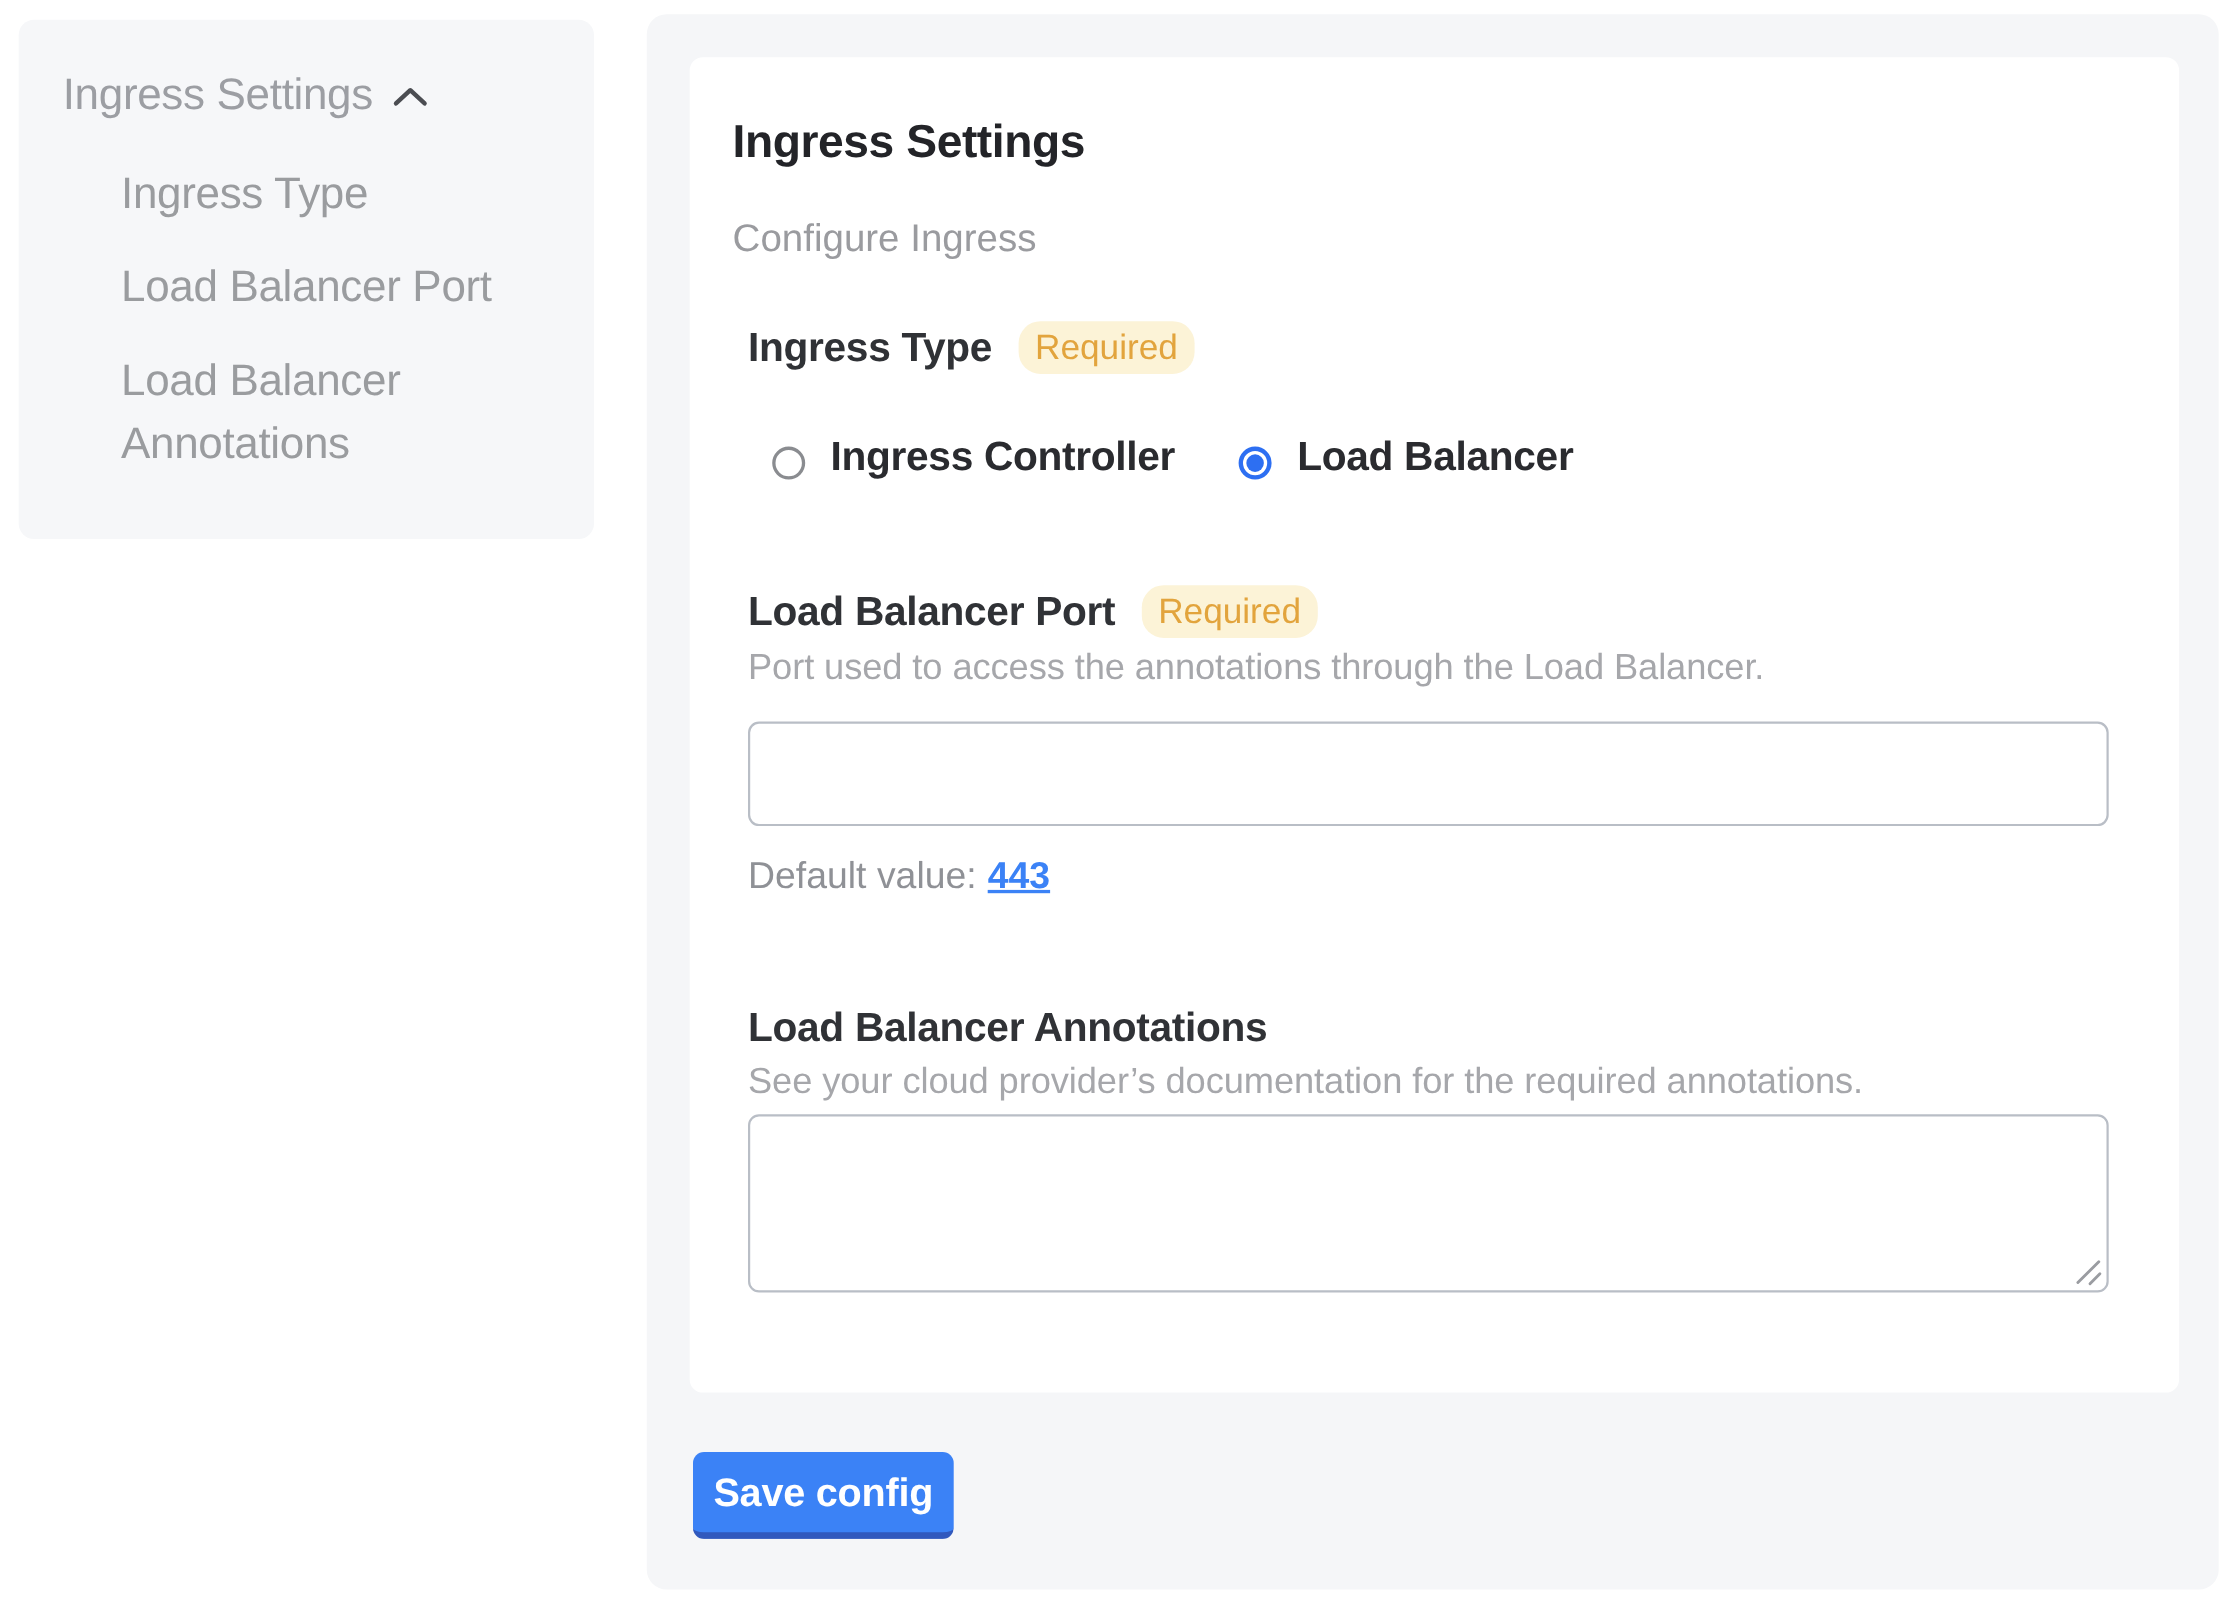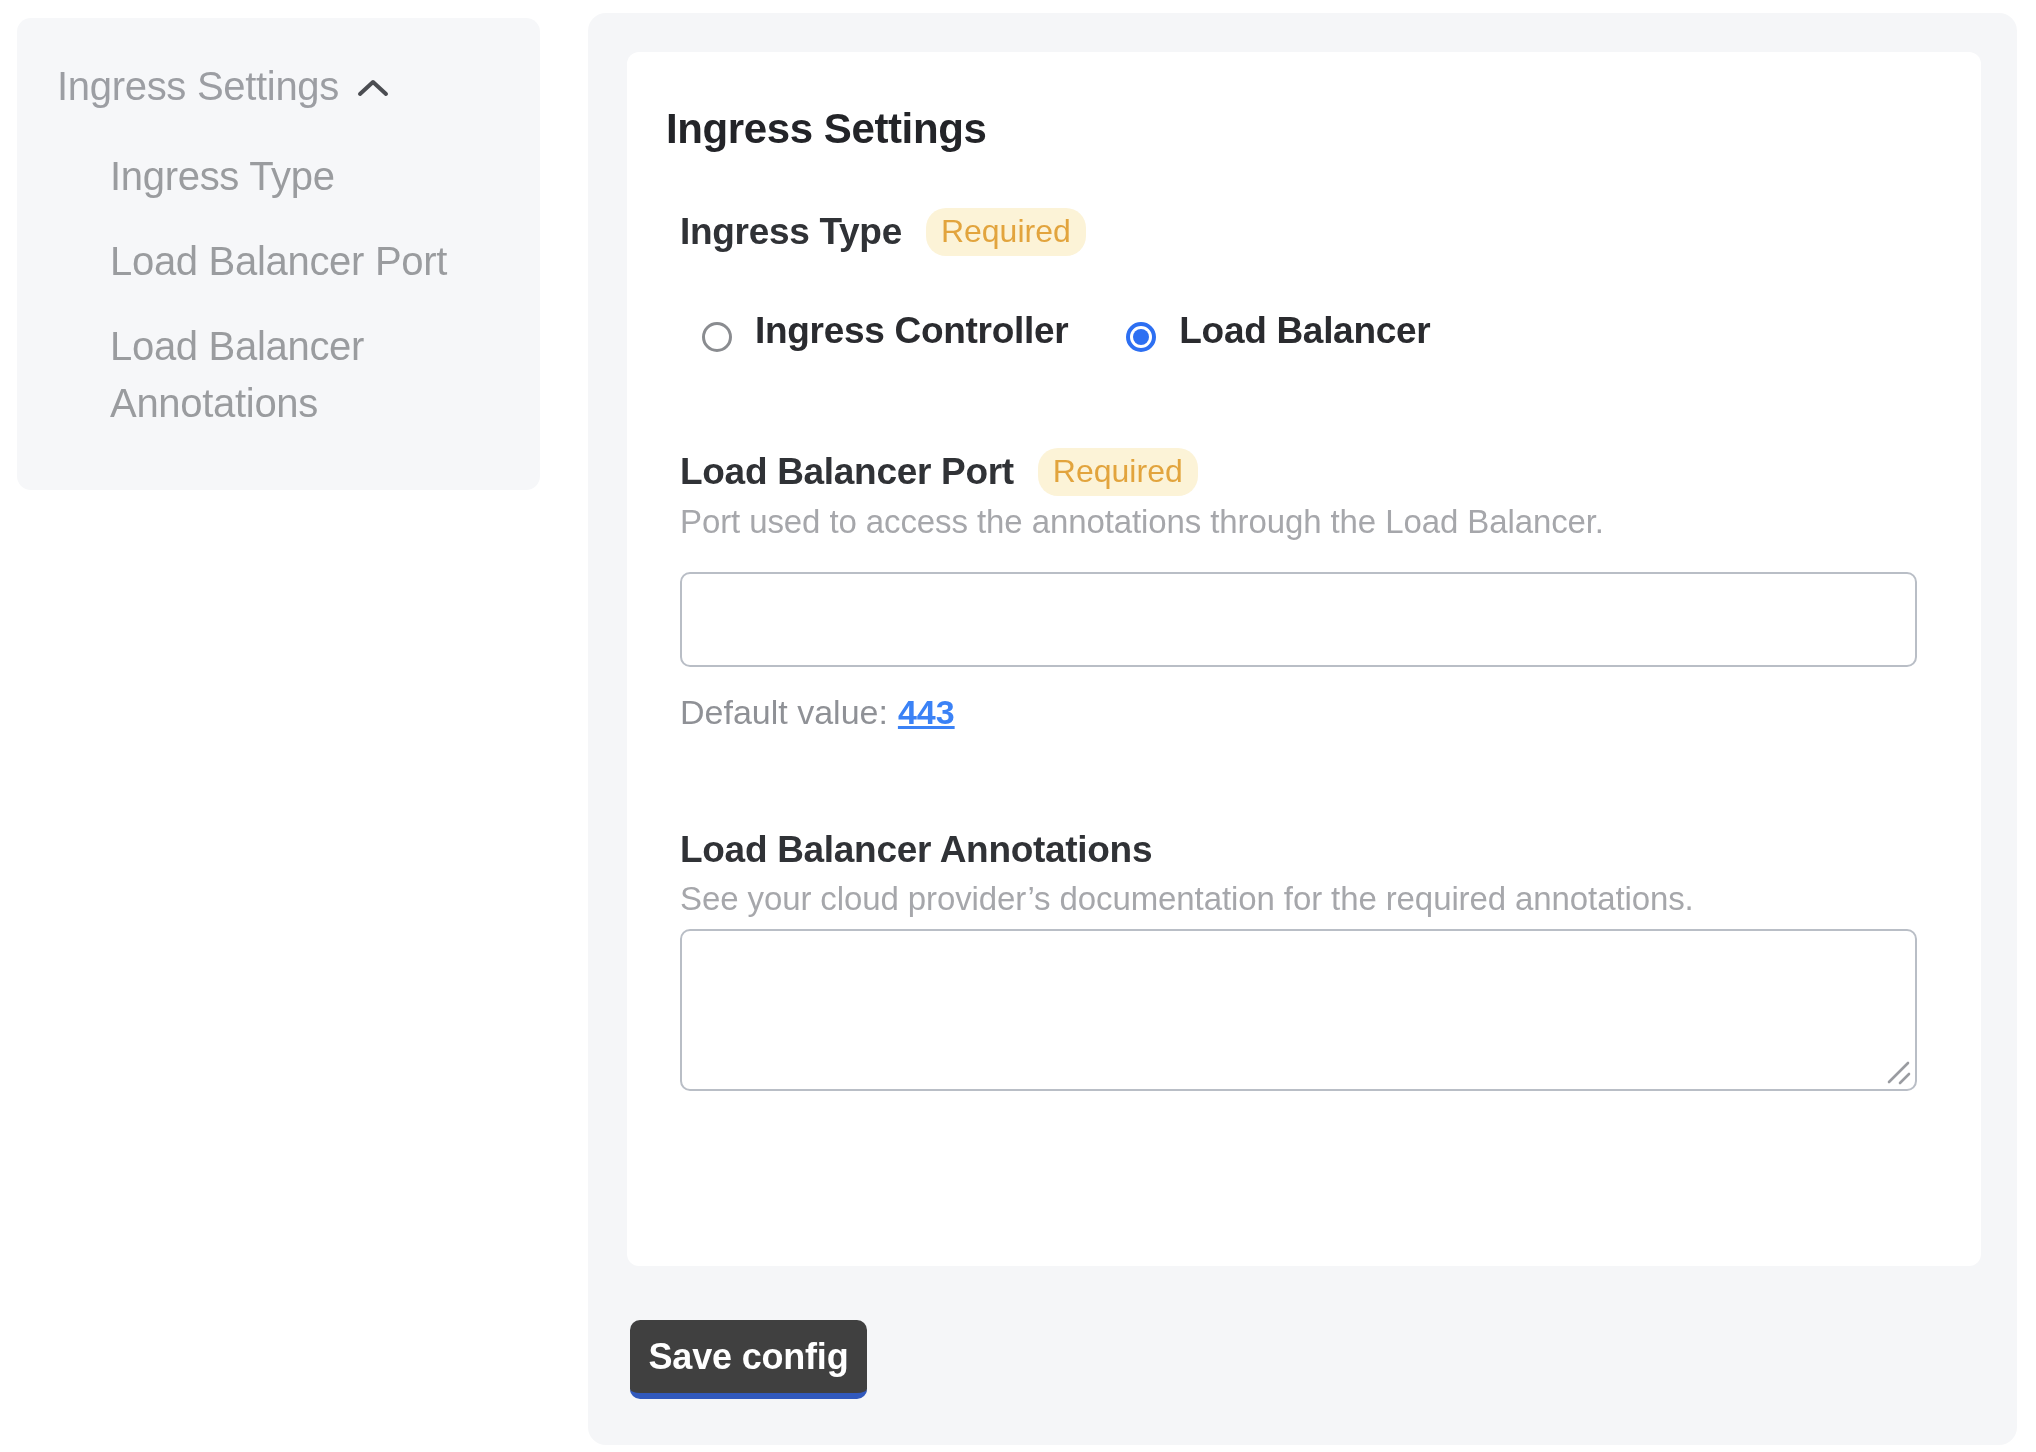--- a/index.html
+++ b/index.html
@@ -120,21 +120,21 @@
   }
   .resize-handle {
     position: absolute; right: 6px; bottom: 6px;
     width: 26px; height: 26px;
     cursor: nwse-resize;
   }
   
   .save-button {
     position: absolute; left: 42px; top: 1307px;
     width: 237px; height: 79px;
-    background: #404040;
+    background: #3b82f6;
     border: none;
     border-bottom: 6px solid #3159bd;
     border-radius: 10px;
     color: #ffffff; font-size: 36px; font-weight: bold;
     font-family: inherit;
     letter-spacing: -0.2px;
     cursor: pointer;
   }
 </style>
 </head>
@@ -151,20 +151,21 @@
     <li>Ingress Type</li>
     <li>Load Balancer Port</li>
     <li>Load Balancer Annotations</li>
   </ul>
 </aside>
 
 <main class="main-panel">
   <div class="settings-card">
 
     <h1 class="page-title">Ingress Settings</h1>
+    <p class="page-subtitle">Configure Ingress</p>
 
     <section class="field-section sec-ingress-type">
       <div class="heading-row">
         <span class="field-label">Ingress Type</span>
         <span class="required-badge">Required</span>
       </div>
 
       <div class="radio-row">
         <div class="radio-option">
           <span class="radio-circle"></span>

